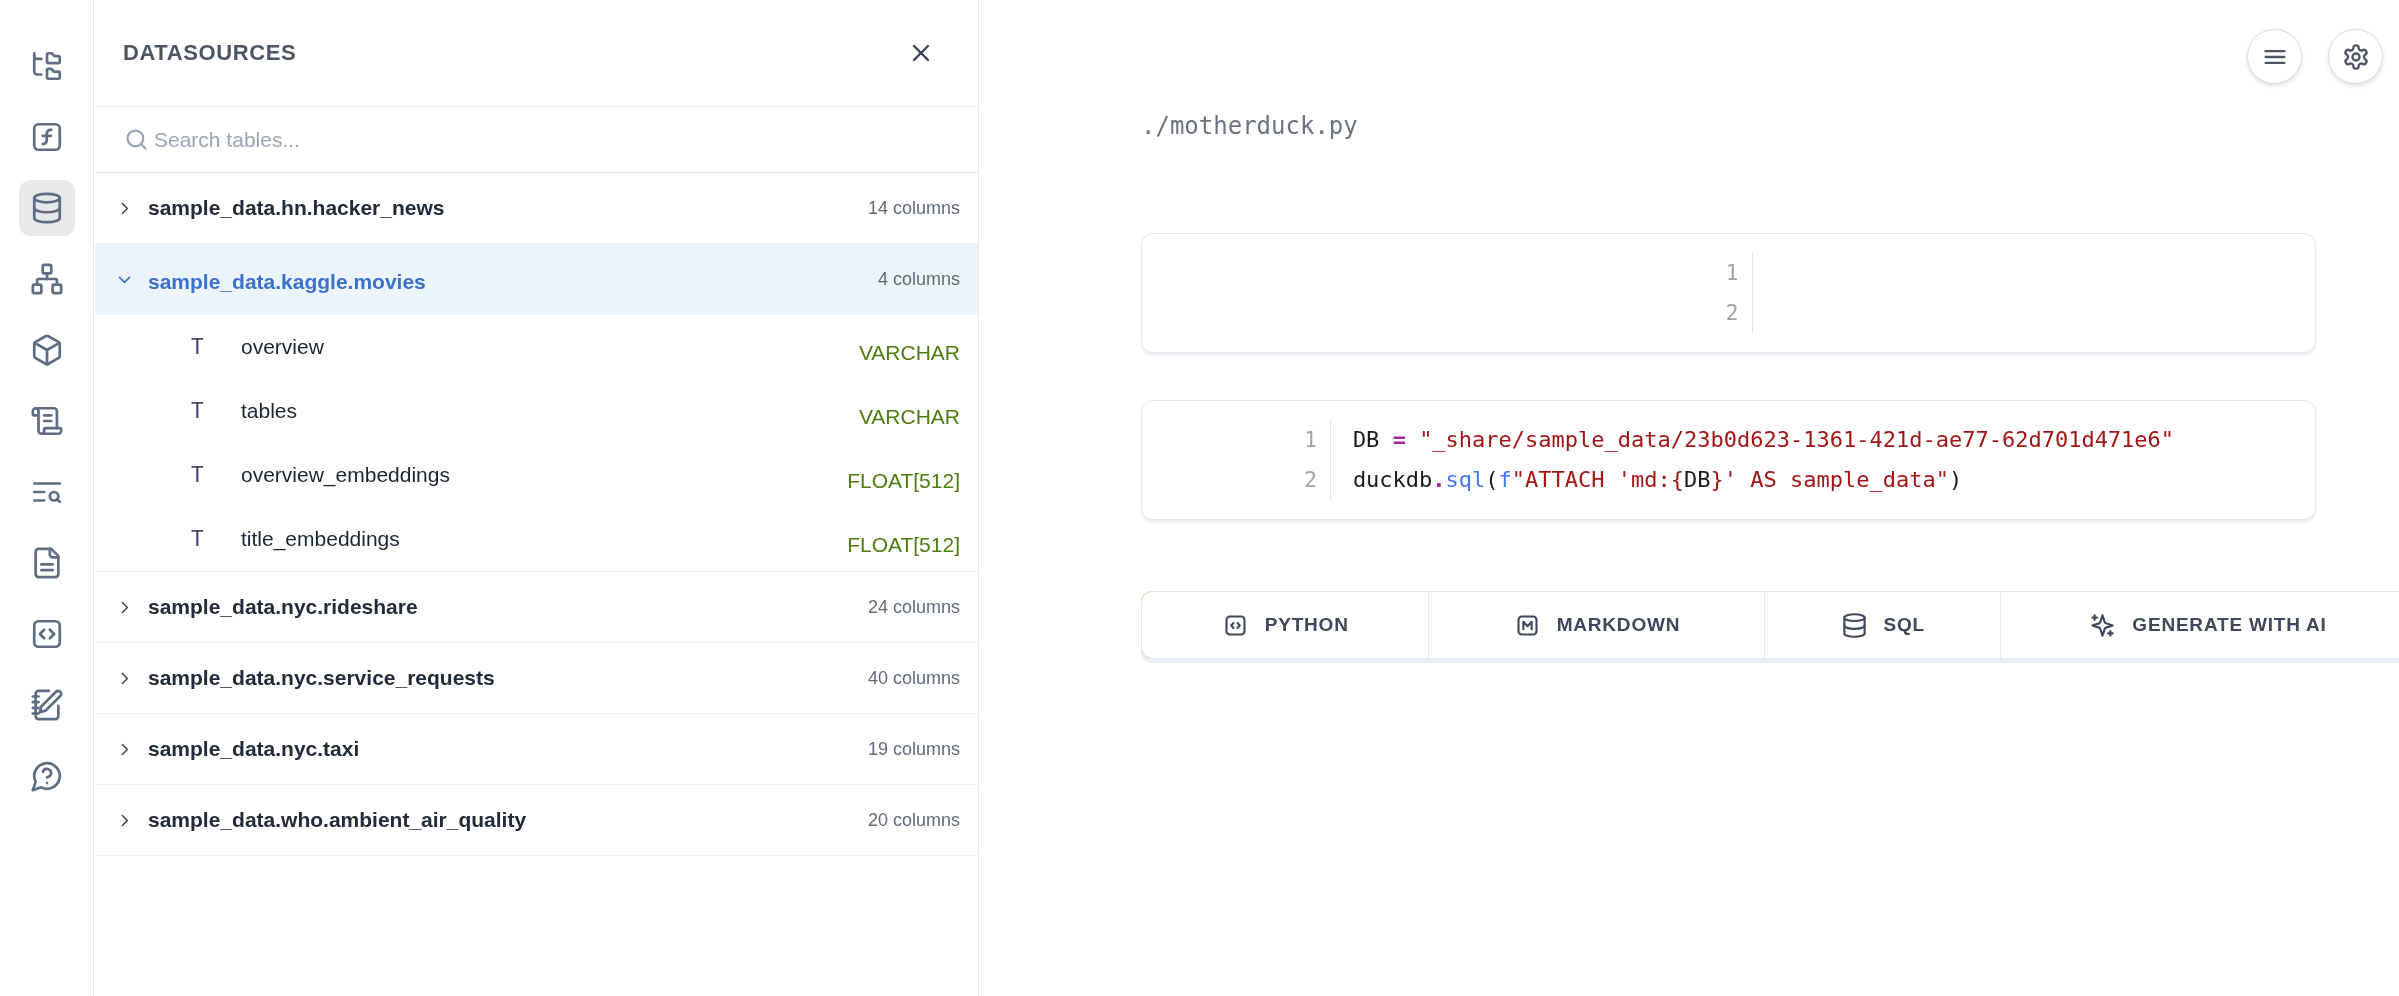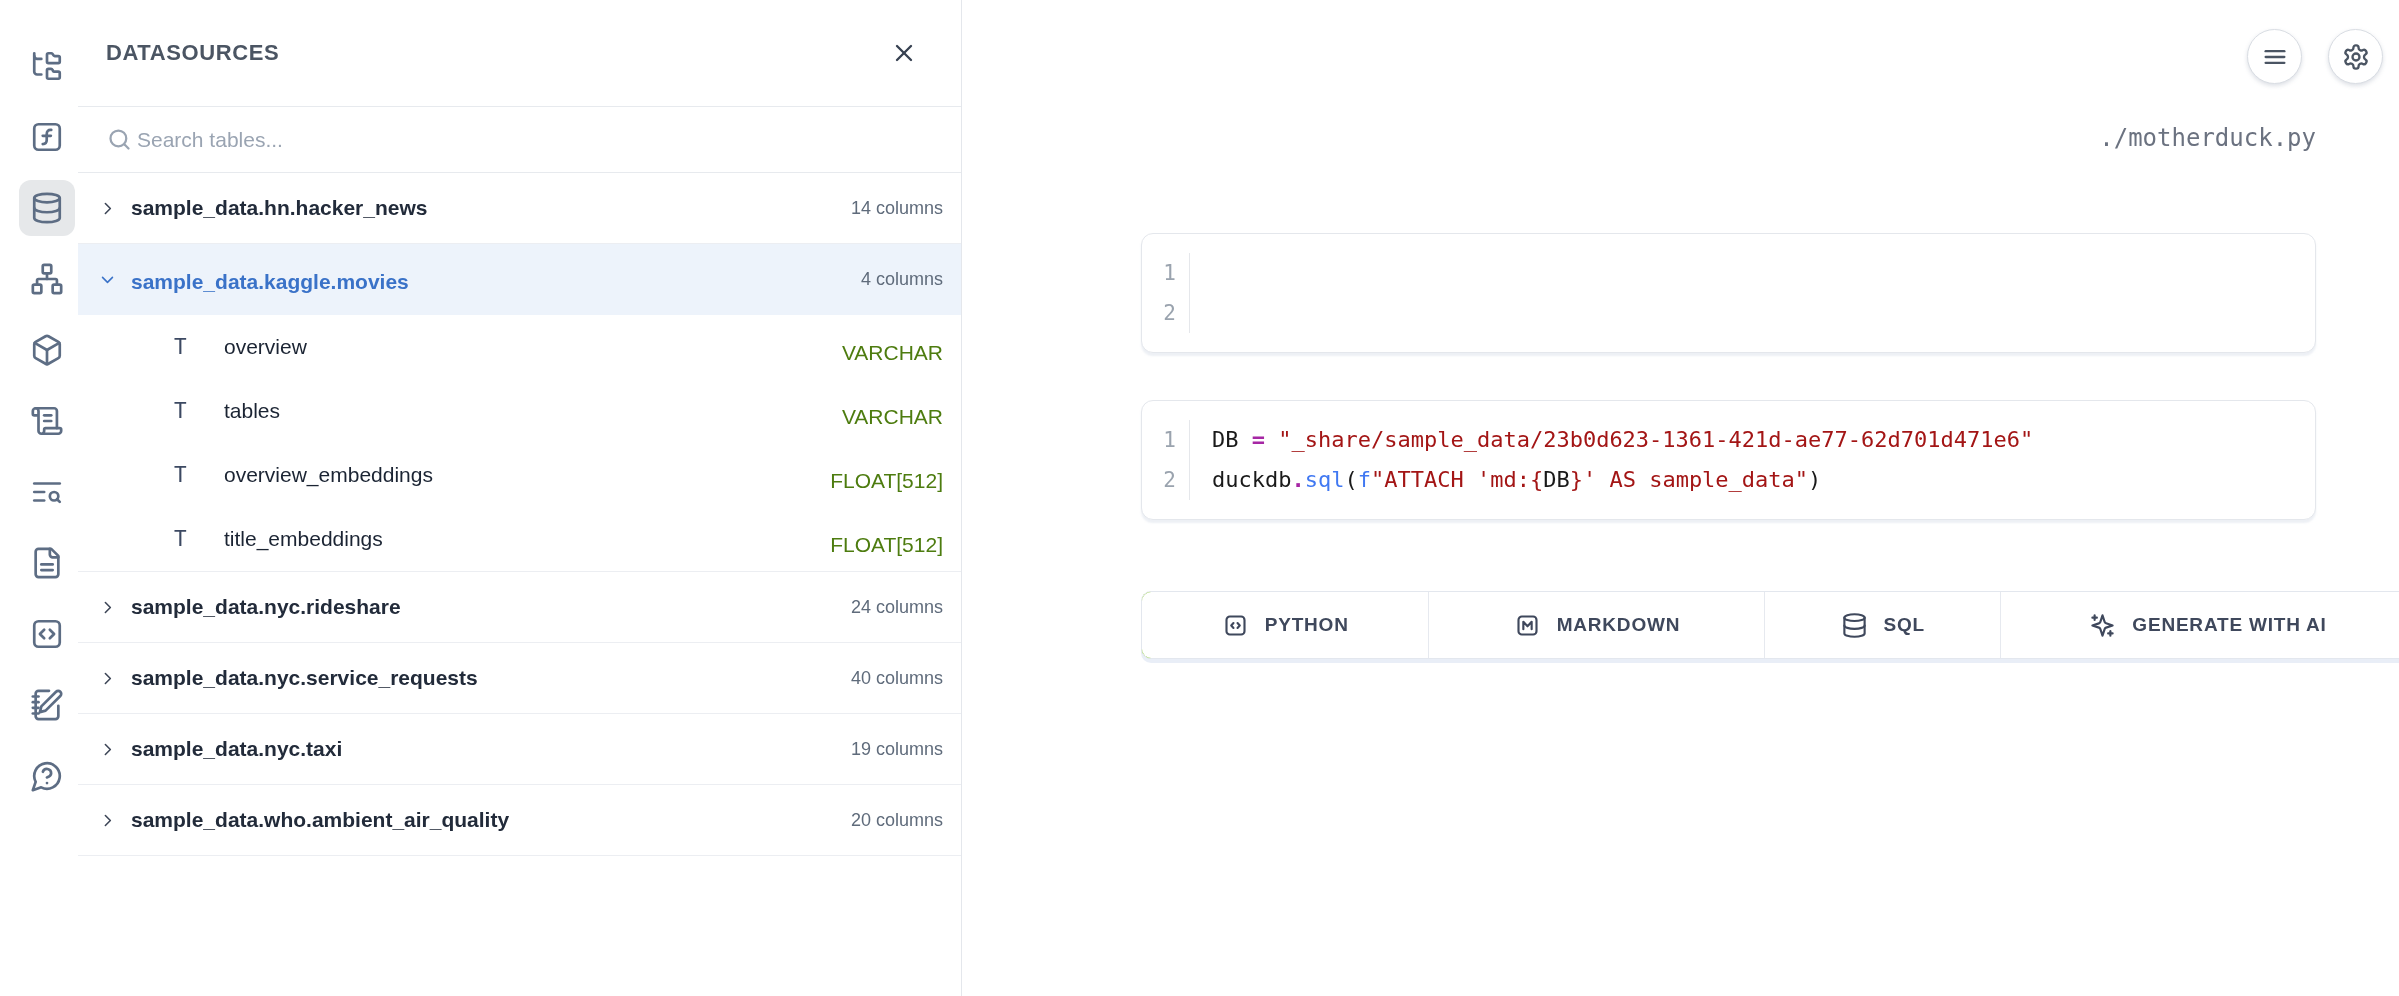--- a/index.html
+++ b/index.html
@@ -9,21 +9,21 @@
 
   
   .icon-rail { position:absolute; left:0; top:0; width:94px; height:996px; background:#fff;
                border-right:1px solid #e4e7ec; display:flex; flex-direction:column; align-items:center;
                padding-top:38px; gap:15px; }
   .rail-btn { width:56px; height:56px; border-radius:12px; display:flex; align-items:center; justify-content:center;
               color:#5d6d84; cursor:pointer; }
   .rail-btn.active { background:#e6e8ea; }
 
   
-  .panel { position:absolute; left:78px; top:0; width:884px; height:996px; background:#fff;
+  .panel { position:absolute; left:95px; top:0; width:884px; height:996px; background:#fff;
            border-right:1px solid #e4e7ec; }
   .panel-header { height:107px; display:flex; align-items:center; justify-content:space-between;
                   padding:0 40px 0 28px; border-bottom:1px solid #e7eaee; }
   .panel-title { font-size:22px; font-weight:700; color:#4b5563; letter-spacing:.6px; }
   .close-btn { width:34px; height:34px; display:flex; align-items:center; justify-content:center; color:#374151; cursor:pointer; }
   .search-row { height:66px; display:flex; align-items:center; gap:4px; padding:0 28px;
                 border-bottom:1px solid #e7eaee; }
   .search-row input { border:none; outline:none; flex:1; font-size:21px; color:#374151; font-family:"Liberation Sans", sans-serif; }
   .search-row input::placeholder { color:#9aa4b2; }
   .search-icon { color:#9aa4b2; }
@@ -44,25 +44,25 @@
   .col-row .ctype { margin-left:auto; font-size:21px; color:#4d7c0f;margin-top:12px; }
 
   
   .main { position:absolute; left:980px; top:0; right:0; height:996px; background:#fff; }
   .top-actions { position:absolute; top:29px; right:16px; display:flex; gap:26px; }
   .circle-btn { width:55px; height:55px; border-radius:50%; background:#fff; border:1.5px solid #d9dde3;
                 box-shadow:0 2px 4px rgba(100,116,139,.22); display:flex; align-items:center; justify-content:center;
                 color:#4b5563; cursor:pointer; }
 
   .content { position:absolute; left:161px; top:0; width:1175px; height:996px; }
-  .filename { position:absolute; top:124px; left:0; width:100%; text-align:right;
+  .filename { position:absolute; top:112px; left:0; width:100%; text-align:left;
               font-family:"DejaVu Sans Mono", monospace; font-size:24px; color:#6b7280; }
 
   .cell { position:absolute; left:0; width:1175px; background:#fff; border:1.5px solid #e4e7ec;
-          border-radius:12px; box-shadow:0 3px 2px rgba(203,213,225,.35); display:flex; padding:19px 0; }
+          border-radius:12px; box-shadow:0 3px 2px rgba(203,213,225,.35); display:flex; padding:19px 0;justify-content:center; }
   .cell.c0 { top:233px; }
   .cell.c1 { top:400px; }
   .gutter { width:48px; text-align:right; padding-right:13px; color:#9aa3ae; font-size:21px; line-height:40px;
             font-family:"DejaVu Sans Mono", monospace; border-right:1px solid #e5e7eb; flex:0 0 auto; }
   .code { font-family:"DejaVu Sans Mono", monospace; font-size:22px; line-height:40px; color:#1a1a1a;
           padding-left:22px; white-space:pre; }
   .code .kw { color:#a626a4; font-weight:700; }
   .code .op { color:#a626a4; font-weight:700; }
   .code .str { color:#a31515; }
   .code .fn { color:#4078f2; }

